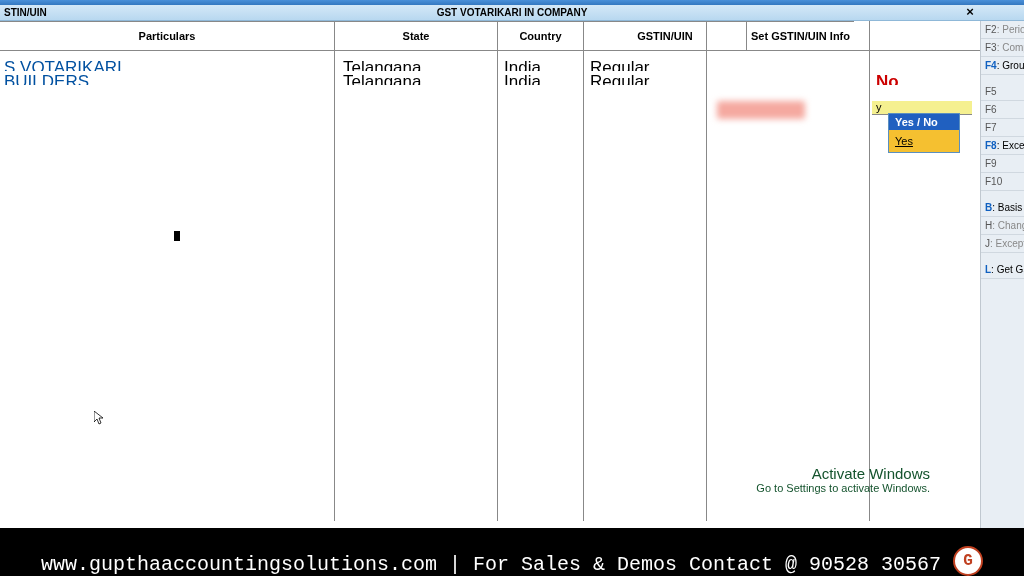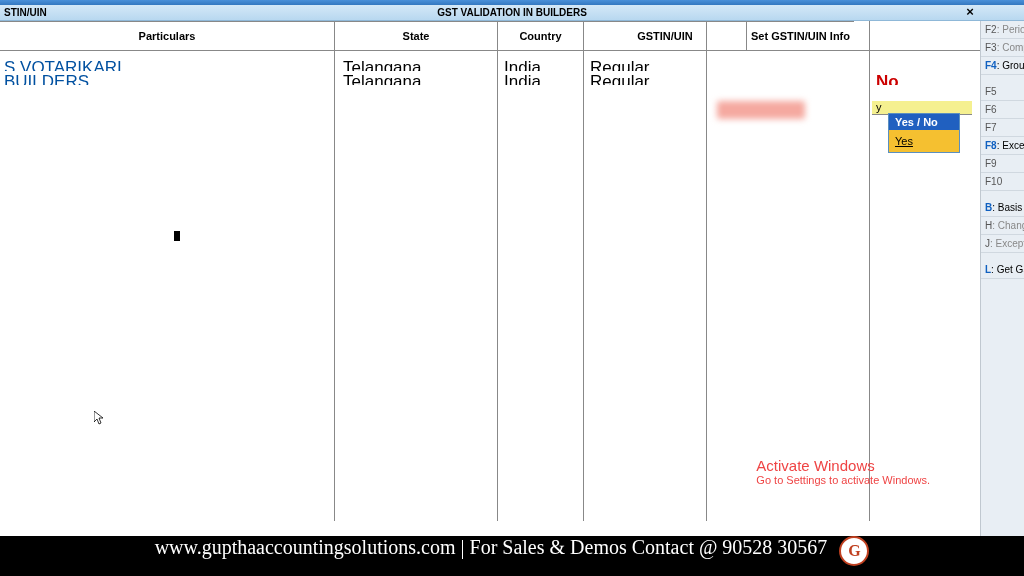--- a/index.html
+++ b/index.html
@@ -188,40 +188,40 @@
   left: 94px;
   top: 390px;
   font-size: 12px;
   color: #000;
   pointer-events: none;
 }
 
 .watermark {
   position: absolute;
   right: 50px;
-  bottom: 50px;
-  color: #ef4444;
+  bottom: 42px;
+  color: #14532d;
   font-size: 15px;
-  text-align: left;
+  text-align: right;
   font-family: "Segoe UI", sans-serif;
 }
 .watermark .sub { font-size: 11px; }
 
 .footer {
   position: absolute;
   bottom: 0;
   left: 0;
   width: 1024px;
-  height: 40px;
+  height: 48px;
   background: #000;
   color: #fff;
   display: flex;
-  align-items: flex-start;
+  align-items: flex-end;
   justify-content: center;
-  font-family: Liberation Serif, serif;
+  font-family: Liberation Mono, monospace;
   font-size: 20px;
 }
 .footer .logo {
   width: 30px;
   height: 30px;
   background: #fff;
   border-radius: 50%;
   margin-left: 12px;
   display: flex;
   align-items: center;
@@ -232,21 +232,21 @@
   border: 2px solid #c04020;
 }
 </style>
 </head>
 <body>
 
 <div class="top-bar"></div>
 
 <div class="title-bar">
   <span class="title-left">STIN/UIN</span>
-  <span class="title-center">GST VALIDATION IN BUILDERS</span>
+  <span class="title-center">GST VOTARIKARI IN COMPANY</span>
   <span class="close-btn">×</span>
 </div>
 
 <div class="main-area">
   <div class="content">
     <div class="table-header">
       <div class="col col-particulars">Particulars</div>
       <div class="col col-state">State</div>
       <div class="col col-country">Country</div>
       <div class="col col-gstin">GSTIN/UIN</div>

